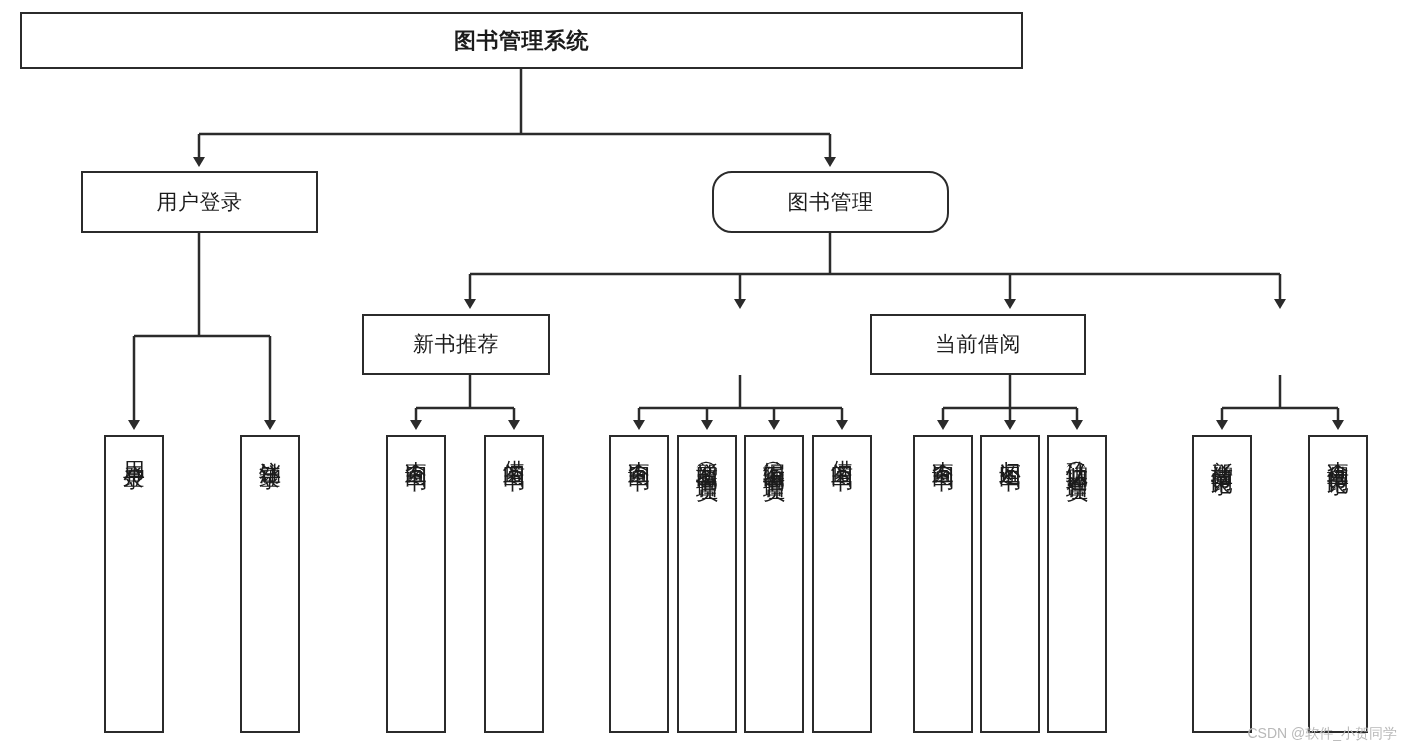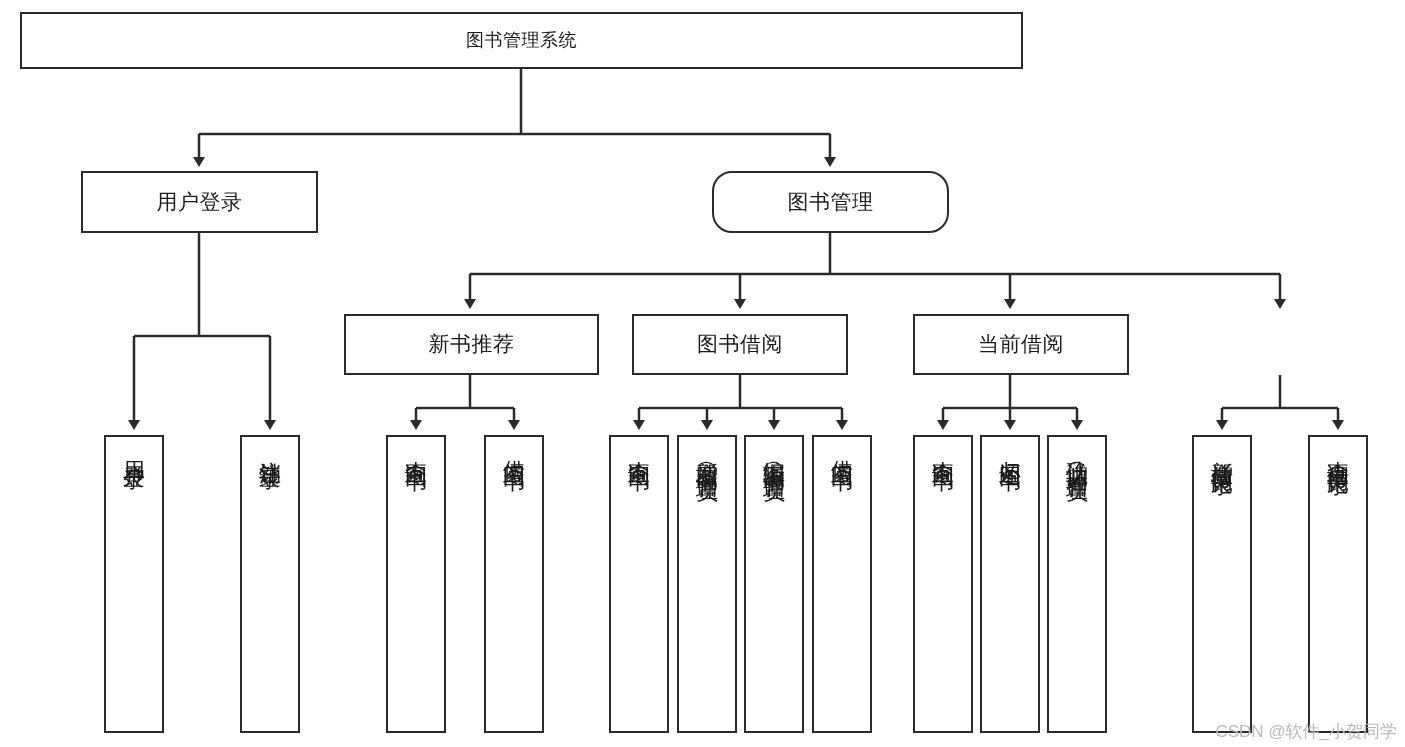--- a/index.html
+++ b/index.html
@@ -41,41 +41,42 @@
     text-align: center;
     line-height: 1.16;
     white-space: nowrap;
   }
   
   .node.horiz .node-label {
     font-size: 21px;
     letter-spacing: 0.5px;
   }
   .node.root .node-label {
-    font-size: 18px;
+    font-size: 22px;
+    font-weight: bold;
   }
   
   .node.vert {
     align-items: flex-start;
     justify-content: center;
     padding-top: 6px;
   }
   .node.vert .node-label {
     writing-mode: vertical-rl;
     text-orientation: upright;
     font-size: 22px;
     line-height: 1.0;
     letter-spacing: 3px;
     white-space: nowrap;
   }
   .watermark {
     position: absolute;
     right: 8px;
     bottom: 4px;
-    font-size: 17px;
+    font-size: 14px;
     color: #b9b9b9;
     white-space: nowrap;
     user-select: none;
   }
 </style>
 </head>
 <body>
 
 <div id="diagram">
 
@@ -133,27 +134,24 @@
     <span class="node-label">图书管理系统</span>
   </div>
 
   <div class="node horiz" style="left:81px; top:171px; width:237px; height:62px;">
     <span class="node-label">用户登录</span>
   </div>
   <div class="node horiz" style="left:712px; top:171px; width:237px; height:62px;border-radius:20px;">
     <span class="node-label">图书管理</span>
   </div>
 
-  <div class="node horiz" style="left:344px; top:314px; width:255px; height:61px;">
+  <div class="node horiz" style="left:362px; top:314px; width:188px; height:61px;">
     <span class="node-label">新书推荐</span>
   </div>
-  <div class="node horiz" style="left:632px; top:314px; width:216px; height:61px;">
-    <span class="node-label">图书借阅</span>
-  </div>
-  <div class="node horiz" style="left:913px; top:314px; width:216px; height:61px;">
+  <div class="node horiz" style="left:870px; top:314px; width:216px; height:61px;">
     <span class="node-label">当前借阅</span>
   </div>
 
   <div class="node vert" style="left:104px; top:435px; width:60px; height:298px;">
     <span class="node-label">用户登录</span>
   </div>
   <div class="node vert" style="left:240px; top:435px; width:60px; height:298px;">
     <span class="node-label">注销登录</span>
   </div>
 

